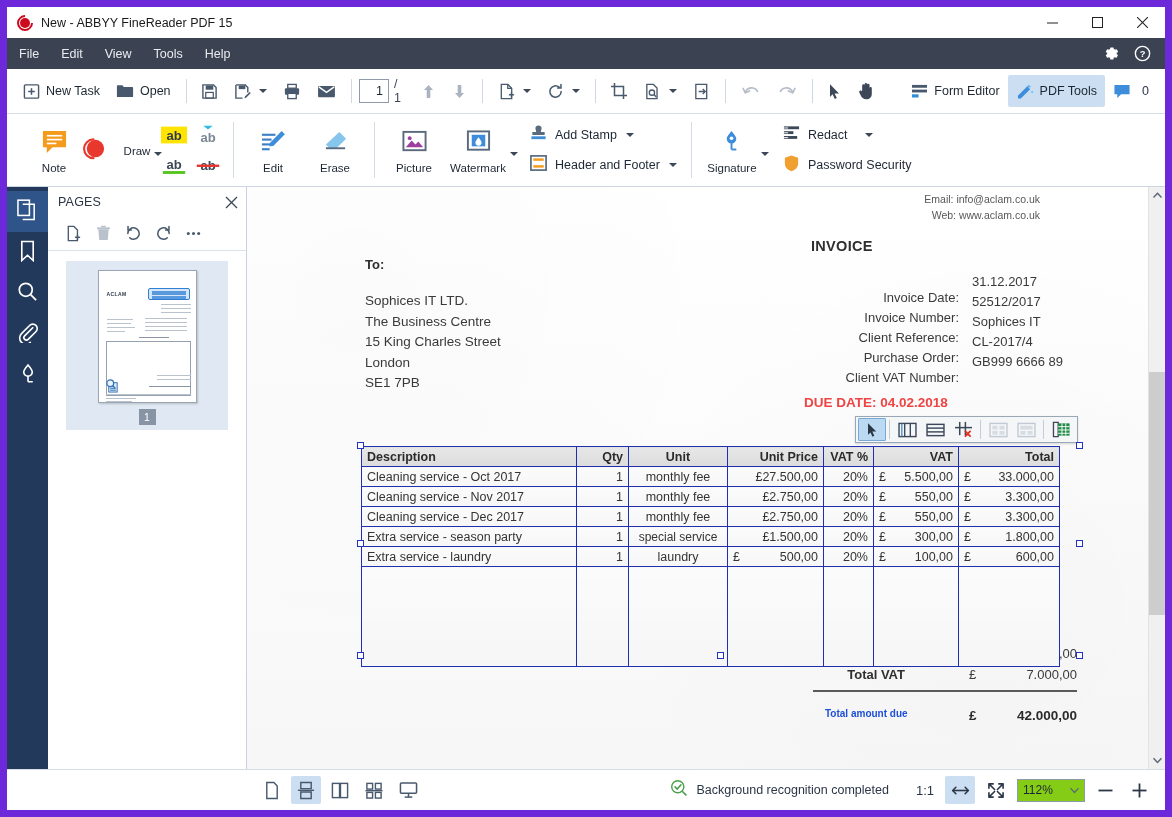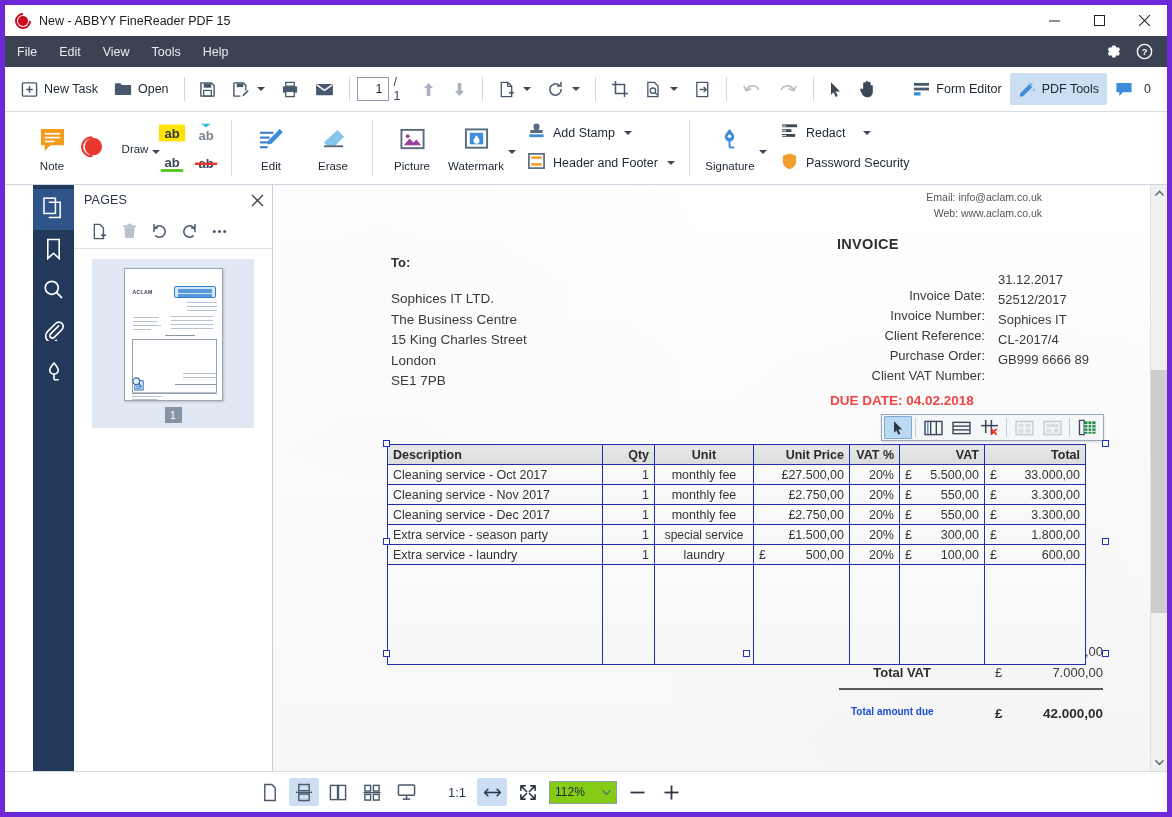--- a/index.html
+++ b/index.html
@@ -6,21 +6,21 @@
   html, body {
     width: 1172px; height: 817px;
     font-family: "Liberation Sans", sans-serif;
     overflow: hidden;
     background: #ffffff;
   }
   #app {
     width: 1172px; height: 817px;
     position: relative;
     display: flex; flex-direction: column;
-    border: 5px solid #6d28d9;
+    border: 7px solid #6d28d9;
   }
 
   
   .titlebar {
     height: 31px; background: #ffffff;
     display: flex; align-items: center;
     flex: 0 0 31px;
     position: relative;
   }
   .app-logo {
@@ -95,21 +95,21 @@
   .rb-stack { display: flex; flex-direction: column; justify-content: center; gap: 2px; }
   .rb-row {
     display: flex; align-items: center; gap: 7px;
     height: 28px; padding: 0 6px; border-radius: 2px;
   }
   .rb-row .lbl { font-size: 12.5px; color: #1d2733; white-space: nowrap; }
   .rb-markup { display: grid; grid-template-columns: 34px 34px; grid-template-rows: 30px 30px; align-items:center; justify-items:center; align-self:center;}
   .rb-markup > div { width: 32px; height: 28px; display: flex; align-items: center; justify-content: center; border-radius: 2px;}
 
   
-  .body { flex: 1; display: flex; min-height: 0; padding-left: 28px; }
+  .body { flex: 1; display: flex; min-height: 0; }
 
   
   .rail {
     width: 41px; flex: 0 0 41px; background: #22395c;
     display: flex; flex-direction: column; align-items: center; padding-top: 4px;
   }
   .rail-item {
     width: 41px; height: 41px; display: flex; align-items: center; justify-content: center;
   }
   .rail-item.active { background: #2f5489; }
@@ -1036,20 +1036,30 @@
       </div>
       <div class="sb-btn">
         <svg width="19" height="18" viewBox="0 0 20 19">
           <rect x="1.5" y="2" width="17" height="11" rx="1" fill="none" stroke="#49596d" stroke-width="1.6"></rect>
           <line x1="10" y1="13" x2="10" y2="17" stroke="#49596d" st="" roke-width="1.6" stroke-width="1.6"></line>
           <line x1="6" y1="17" x2="14" y2="17" stroke="#49596d" stroke-width="1.6"></line>
         </svg>
       </div>
     </div>
 
+    <div class="sb-status">
+      <span>
+        <svg width="18" height="18" viewBox="0 0 19 19">
+          <circle cx="8.2" cy="8.2" r="6.4" fill="none" stroke="#4b9f4b" stroke-width="1.5"></circle>
+          <path d="M5.3 8.3l2.2 2.3 4-4.4" fill="none" stroke="#4b9f4b" stroke-width="1.6" stroke-linecap="round"></path>
+          <line x1="12.9" y1="12.9" x2="17.3" y2="17.3" stroke="#4b9f4b" stroke-width="1.7"></line>
+        </svg>
+      </span>
+      <span class="txt">Background recognition completed</span>
+    </div>
 
     <div class="sb-right">
       <span class="ratio">1:1</span>
       <div class="sb-btn active">
         <svg width="19" height="13" viewBox="0 0 20 14">
           <line x1="2" y1="7" x2="18" y2="7" stroke="#2b3646" stroke-width="1.7"></line>
           <path d="M5 3.5L1.5 7 5 10.5M15 3.5L18.5 7 15 10.5" fill="none" stroke="#2b3646" stroke-width="1.7" stroke-linecap="round" stroke-linejoin="round"></path>
         </svg>
       </div>
       <div class="sb-btn">

